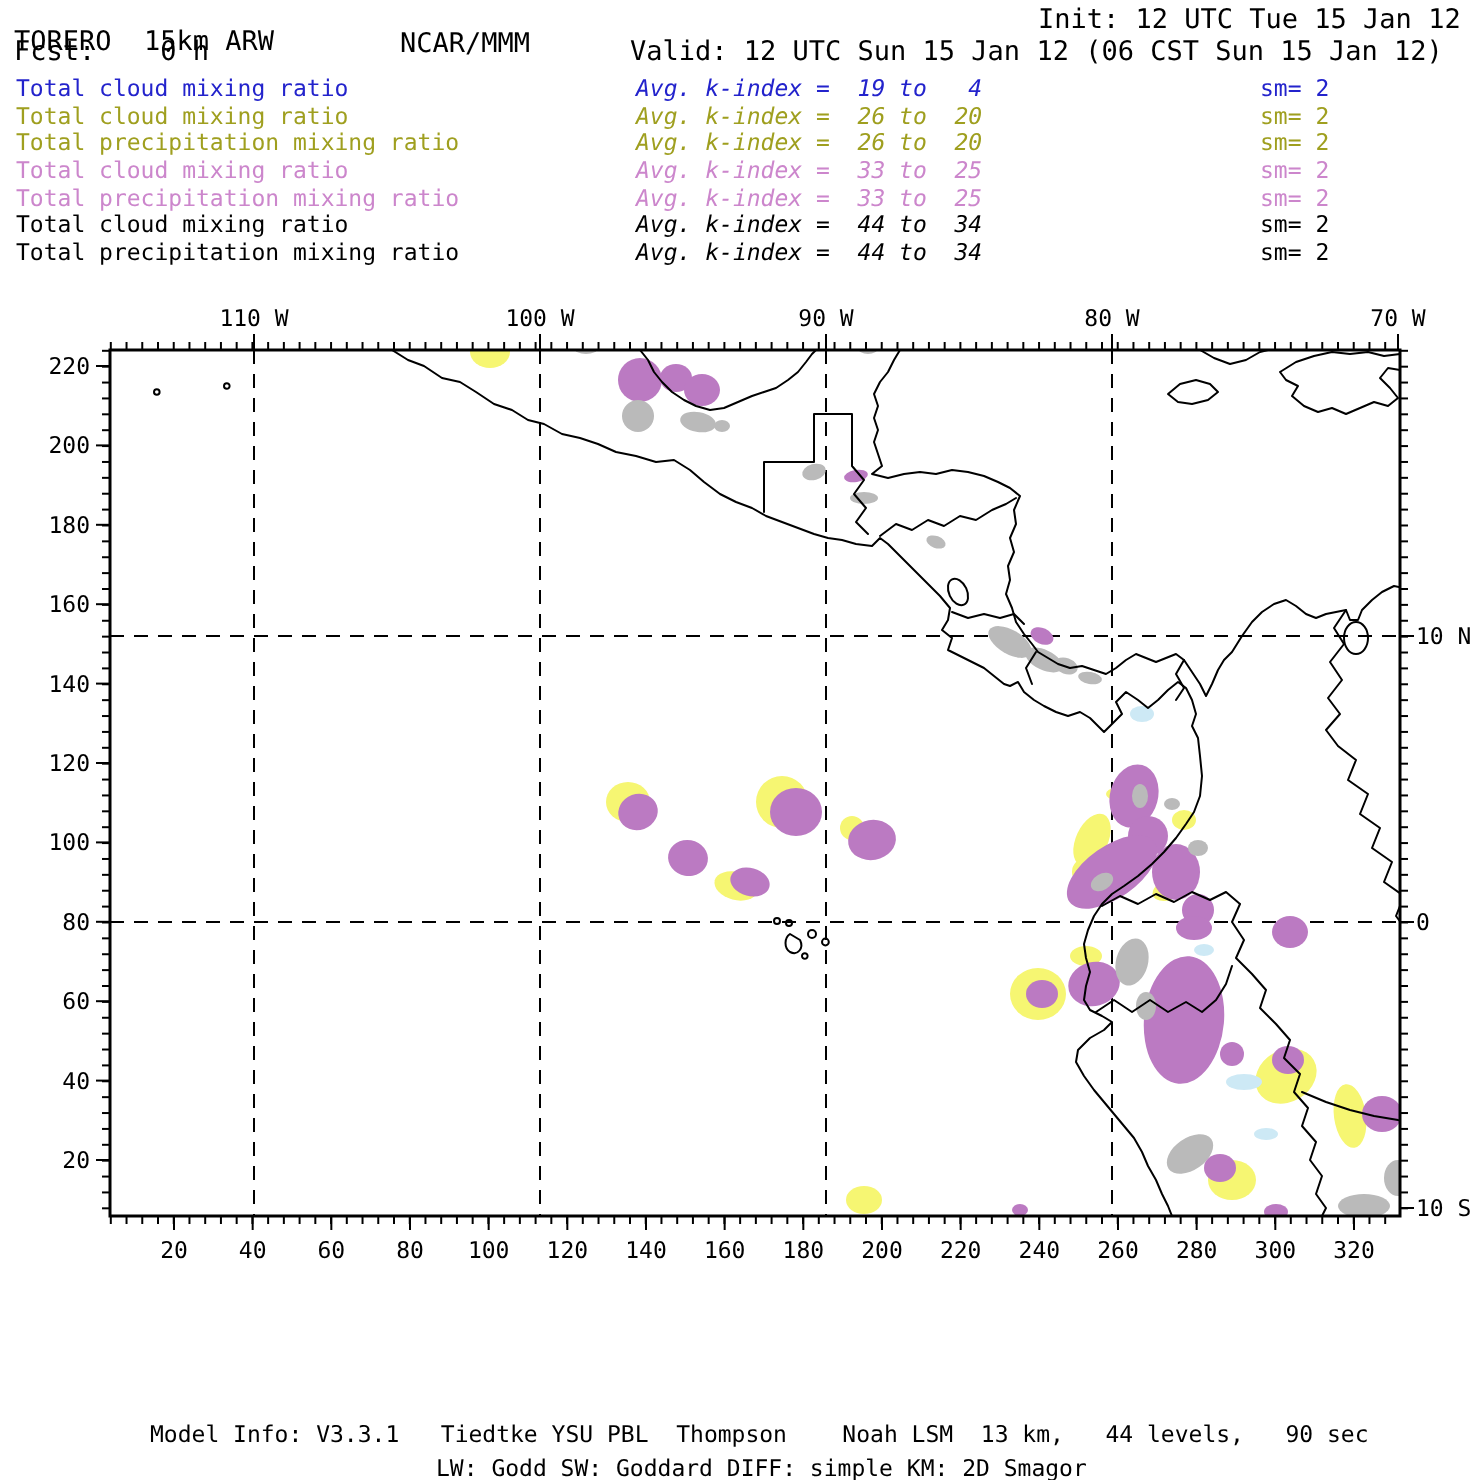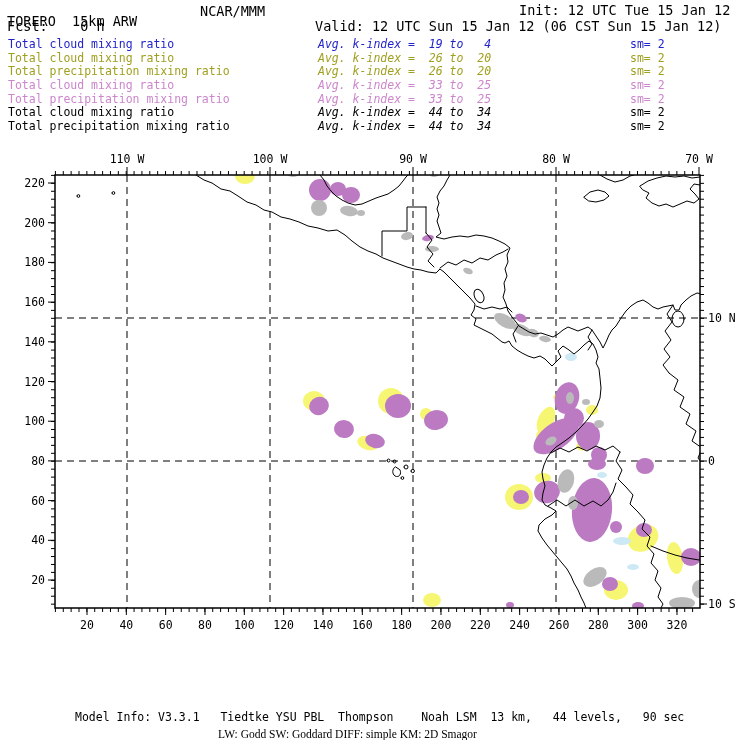--- a/index.html
+++ b/index.html
@@ -15,21 +15,21 @@
   .coast{stroke:#000;fill:none;stroke-width:1;stroke-linejoin:round;stroke-linecap:round;}
   .dashline{stroke:#000;stroke-width:1;stroke-dasharray:7 5;fill:none;}
   .tick{stroke:#000;stroke-width:1;}
   .frame{fill:none;stroke:#000;stroke-width:1.5;}
   .alab{font-family:"DejaVu Sans Mono",monospace;font-size:11.5px;fill:#000;}
 </style>
 </head>
 <body>
 
 <div class="txt title" style="left:7px;top:14px;">TORERO  15km ARW</div>
-<div class="txt title" style="left:200px;top:4px;">NCAR/MMM</div>
+<div class="txt title" style="left:200px;top:15px;">NCAR/MMM</div>
 <div class="txt title" style="left:519px;top:3px;">Init: 12 UTC Tue 15 Jan 12</div>
 <div class="txt title" style="left:7px;top:19px;">Fcst:    0 h</div>
 <div class="txt title" style="left:315px;top:19px;">Valid: 12 UTC Sun 15 Jan 12 (06 CST Sun 15 Jan 12)</div>
 
 <div class="legend-row" style="top: 37px; color: rgb(35, 35, 204);">
   <span class="lbl">Total cloud mixing ratio</span>
   <span class="stat">Avg. k-index =  19 to   4</span>
   <span class="sm">sm= 2</span>
 </div>
 <div class="legend-row" style="top: 51px; color: rgb(159, 159, 31);">
@@ -510,13 +510,13 @@
       <text x="413" y="163" class="alab" text-anchor="middle">90 W</text>
       <text x="556" y="163" class="alab" text-anchor="middle">80 W</text>
       <text x="699" y="163" class="alab" text-anchor="middle">70 W</text>
       <text x="708" y="322" class="alab" text-anchor="start">10 N</text>
       <text x="708" y="465" class="alab" text-anchor="start">0</text>
       <text x="708" y="608" class="alab" text-anchor="start">10 S</text>
     </g>
 </svg>
 
 <div class="txt" style="left:75px;top:711px;">Model Info: V3.3.1   Tiedtke YSU PBL  Thompson    Noah LSM  13 km,   44 levels,   90 sec</div>
-<div class="txt" style="left:218px;top:728px;font-family:Liberation Serif, serif;">LW: Godd SW: Goddard DIFF: simple KM: 2D Smagor</div>
+<div class="txt" style="left:218px;top:728px;">LW: Godd SW: Goddard DIFF: simple KM: 2D Smagor</div>
 
 </body></html>

